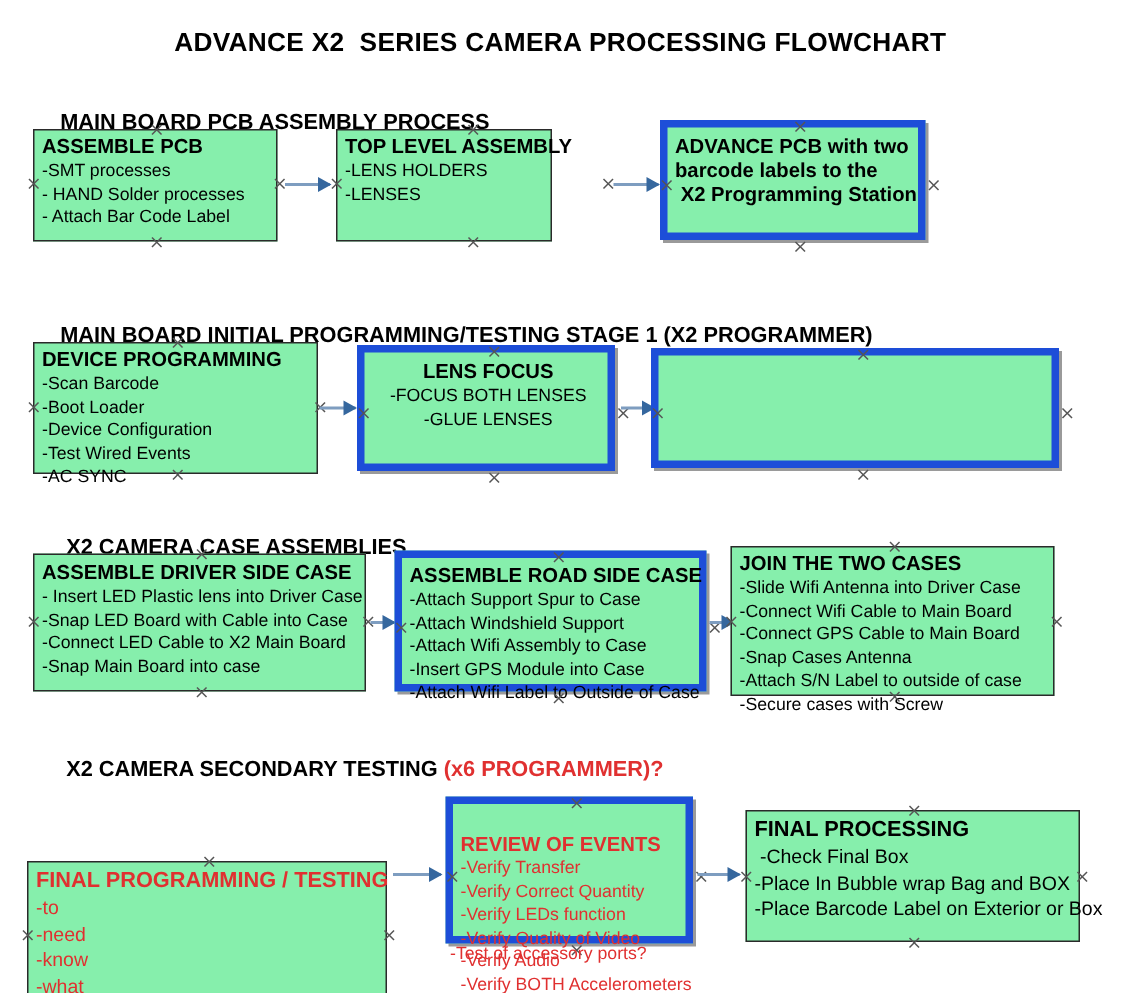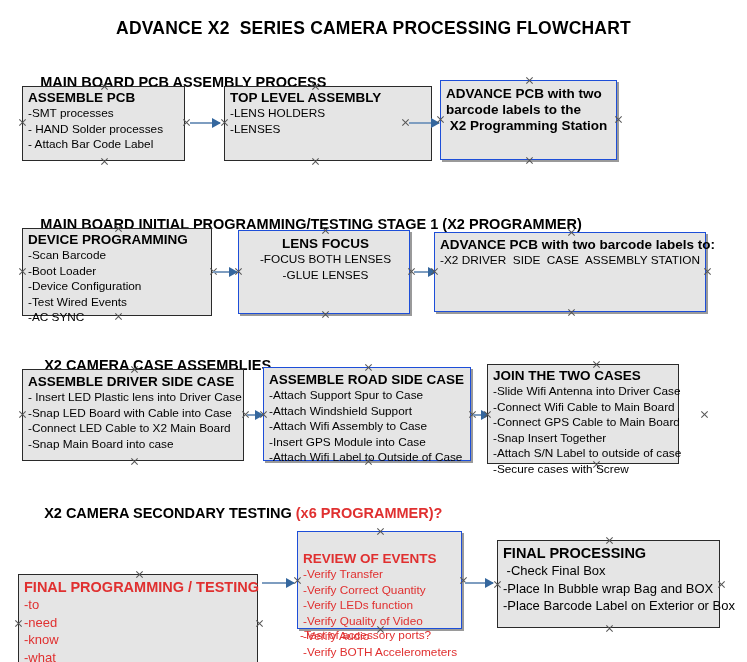--- a/index.html
+++ b/index.html
@@ -17,26 +17,26 @@
     white-space:pre;
   }
   .section-head{
     position:absolute;font-size:14.5px;font-weight:bold;color:#000;
     white-space:pre;letter-spacing:0px;
   }
   .section-head .redpart{color:#e03030;}
 
   
   .fbox{
-    position:absolute;background:#e5e5e5;
+    position:absolute;background:#86efac;
     box-sizing:border-box;
     border:1px solid #5a5a5a;
   }
   .fbox.shadow{
-    border:1px solid #1d4ed8;
+    border:5px solid #1d4ed8;
     box-shadow:2px 2px 0 0 #9a9a9a;
   }
   .fbox.dark{border:1px solid #2a2a2a;}
   .fbox .ftitle{
     font-weight:bold;color:#000;white-space:pre;
   }
   .fbox .fline{color:#000;white-space:pre;}
   .fbox.red .ftitle,.fbox.red .fline{color:#e03030;}
   .inner{position:absolute;left:5px;top:3px;right:2px;}
   .ftitle{font-size:13.5px;line-height:16px;}
@@ -87,21 +87,21 @@
     <span class="xh" style="left:-5px;top:31px;"></span>
     <span class="xh" style="left:77px;top:-5px;"></span>
     <span class="xh" style="left:77px;top:70px;"></span>
     <span class="xh" style="left:159px;top:31px;"></span>
   </div>
 
   <div class="conn" style="left:190px;top:122px;width:30px;">
     <span class="head"></span>
   </div>
 
-  <div class="fbox dark" style="left:224px;top:86px;width:208px;height:75px;">
+  <div class="fbox dark" style="left:224px;top:86px;width:144px;height:75px;">
     <div class="inner">
       <div class="ftitle">TOP LEVEL ASSEMBLY</div>
       <div class="fline">-LENS HOLDERS</div>
       <div class="fline">-LENSES</div>
     </div>
     <span class="xh" style="left:-5px;top:31px;"></span>
     <span class="xh" style="left:86px;top:-5px;"></span>
     <span class="xh" style="left:86px;top:70px;"></span>
     <span class="xh" style="left:176px;top:31px;"></span>
   </div>
@@ -155,24 +155,20 @@
     <span class="xh" style="left:82px;top:-5px;"></span>
     <span class="xh" style="left:82px;top:79px;"></span>
     <span class="xh" style="left:168px;top:36px;"></span>
   </div>
 
   <div class="conn" style="left:414px;top:271px;width:22px;">
     <span class="head"></span>
   </div>
 
   <div class="fbox shadow" style="left:434px;top:232px;width:272px;height:80px;">
-    <div class="inner" style="top:4px;">
-      <div class="ftitle">ADVANCE PCB with two barcode labels to:</div>
-      <div class="fline">-X2 DRIVER  SIDE  CASE  ASSEMBLY STATION</div>
-    </div>
     <span class="xh" style="left:-5px;top:34px;"></span>
     <span class="xh" style="left:132px;top:-5px;"></span>
     <span class="xh" style="left:132px;top:75px;"></span>
     <span class="xh" style="left:268px;top:34px;"></span>
   </div>
 
   <div class="section-head" style="left:28px;top:341px;">
     <span>X2 CAMERA CASE ASSEMBLIES</span>
   </div>
 
@@ -206,27 +202,27 @@
     <span class="xh" style="left:-5px;top:42px;"></span>
     <span class="xh" style="left:100px;top:-5px;"></span>
     <span class="xh" style="left:100px;top:89px;"></span>
     <span class="xh" style="left:204px;top:42px;"></span>
   </div>
 
   <div class="conn" style="left:473px;top:414px;width:16px;">
     <span class="head"></span>
   </div>
 
-  <div class="fbox dark" style="left:487px;top:364px;width:192px;height:100px;">
+  <div class="fbox dark" style="left:487px;top:364px;width:216px;height:100px;">
     <div class="inner" style="top:3px;">
       <div class="ftitle">JOIN THE TWO CASES</div>
       <div class="fline">-Slide Wifi Antenna into Driver Case</div>
       <div class="fline">-Connect Wifi Cable to Main Board</div>
       <div class="fline">-Connect GPS Cable to Main Board</div>
-      <div class="fline">-Snap Insert Together</div>
+      <div class="fline">-Snap Cases Antenna</div>
       <div class="fline">-Attach S/N Label to outside of case</div>
       <div class="fline">-Secure cases with Screw</div>
     </div>
     <span class="xh" style="left:-5px;top:45px;"></span>
     <span class="xh" style="left:104px;top:-5px;"></span>
     <span class="xh" style="left:104px;top:95px;"></span>
     <span class="xh" style="left:212px;top:45px;"></span>
   </div>
 
   <div class="section-head" style="left:28px;top:489px;">

